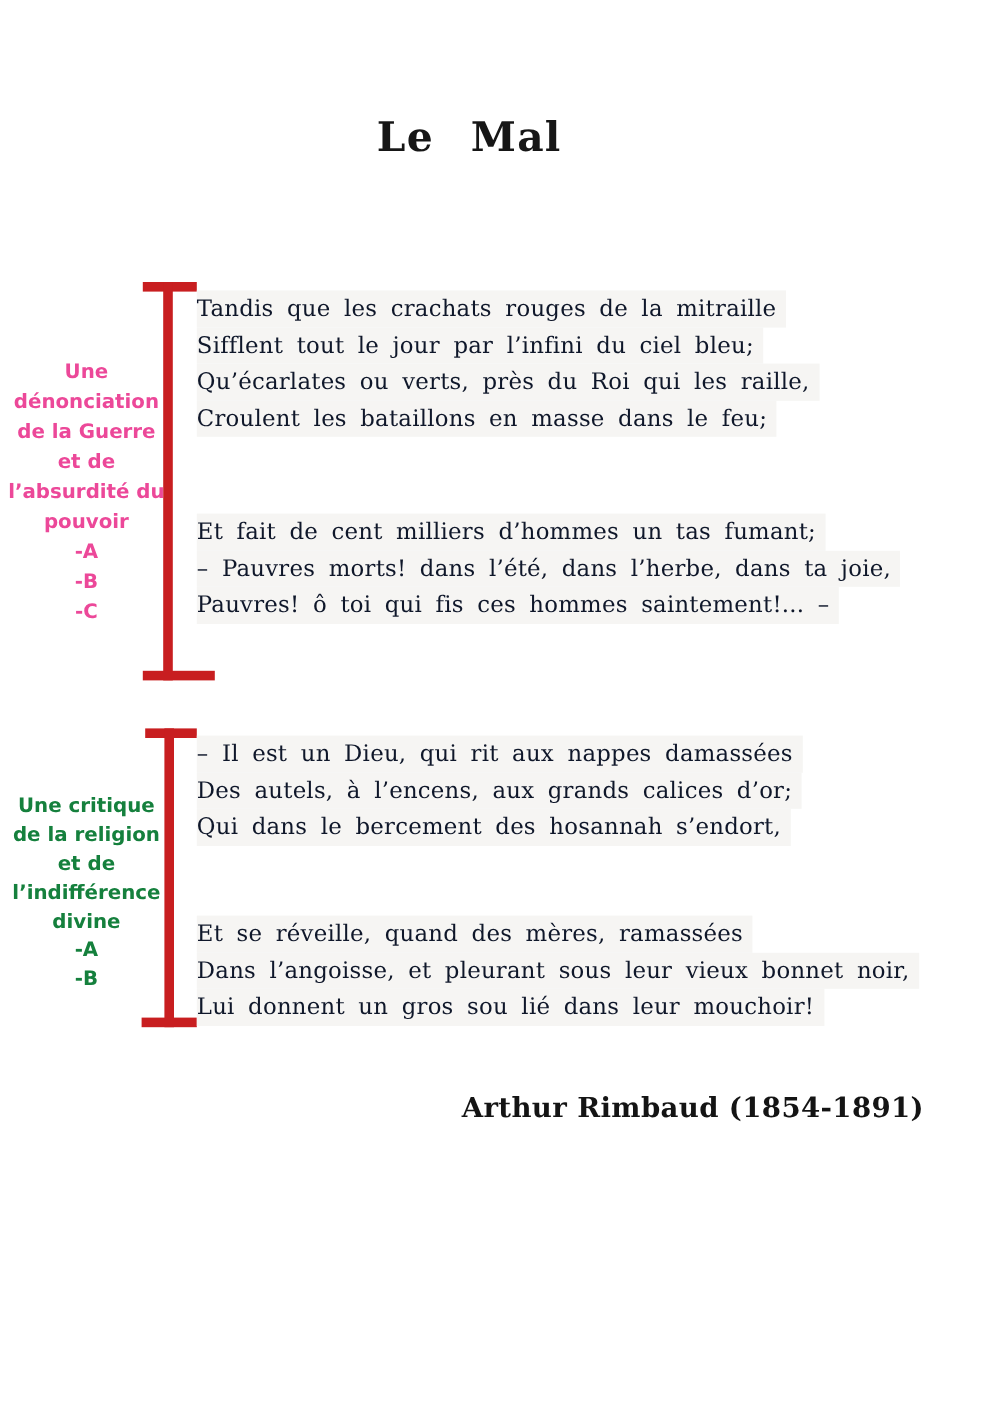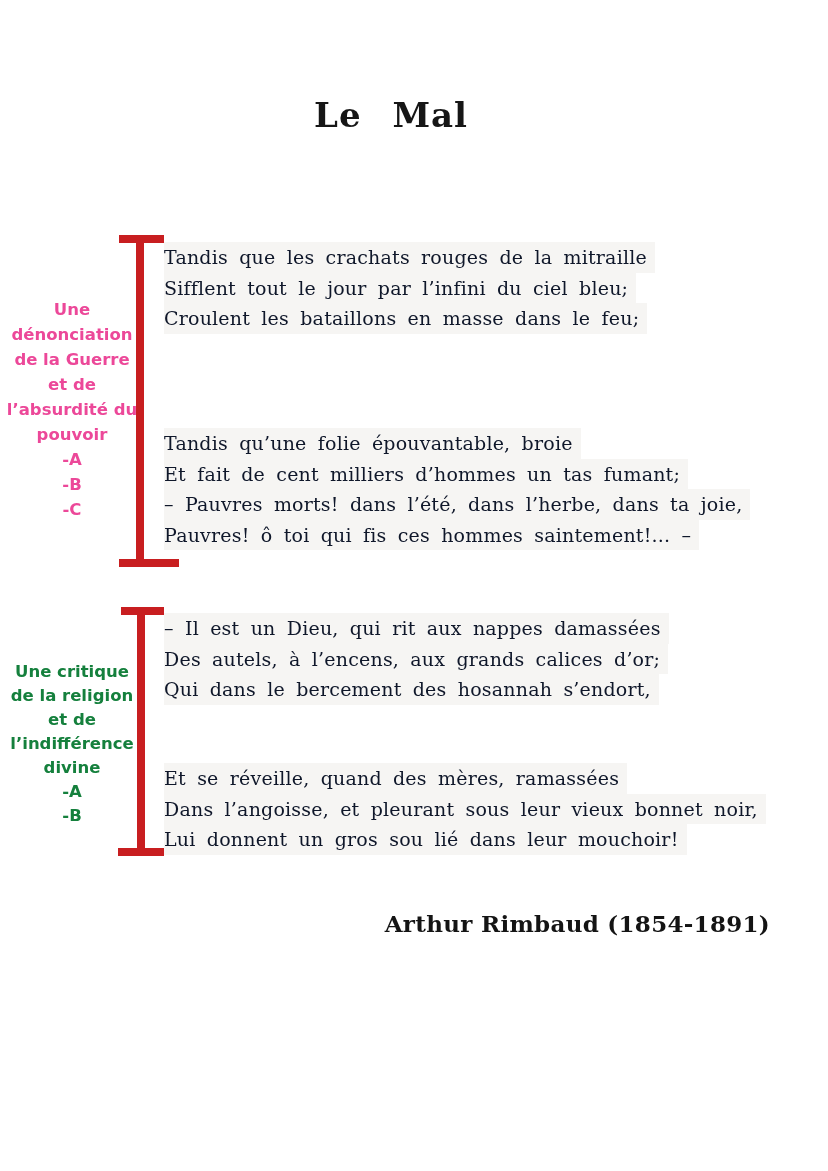--- a/index.html
+++ b/index.html
@@ -137,25 +137,25 @@
 de la religion
 et de
 l’indifférence
 divine
 -A
 -B</div>
 
   <div class="stanza" id="stanza-1">
     <div class="pline">Tandis que les crachats rouges de la mitraille</div>
     <div class="pline">Sifflent tout le jour par l’infini du ciel bleu;</div>
+    <div class="pline">Qu’écarlates ou verts, près du Roi qui les raille,</div>
     <div class="pline">Croulent les bataillons en masse dans le feu;</div>
   </div>
 
   <div class="stanza" id="stanza-2">
-    <div class="pline">Tandis qu’une folie épouvantable, broie</div>
     <div class="pline">Et fait de cent milliers d’hommes un tas fumant;</div>
     <div class="pline">– Pauvres morts! dans l’été, dans l’herbe, dans ta joie,</div>
     <div class="pline">Pauvres! ô toi qui fis ces hommes saintement!... –</div>
   </div>
 
   <div class="stanza" id="stanza-3">
     <div class="pline">– Il est un Dieu, qui rit aux nappes damassées</div>
     <div class="pline">Des autels, à l’encens, aux grands calices d’or;</div>
     <div class="pline">Qui dans le bercement des hosannah s’endort,</div>
   </div>

